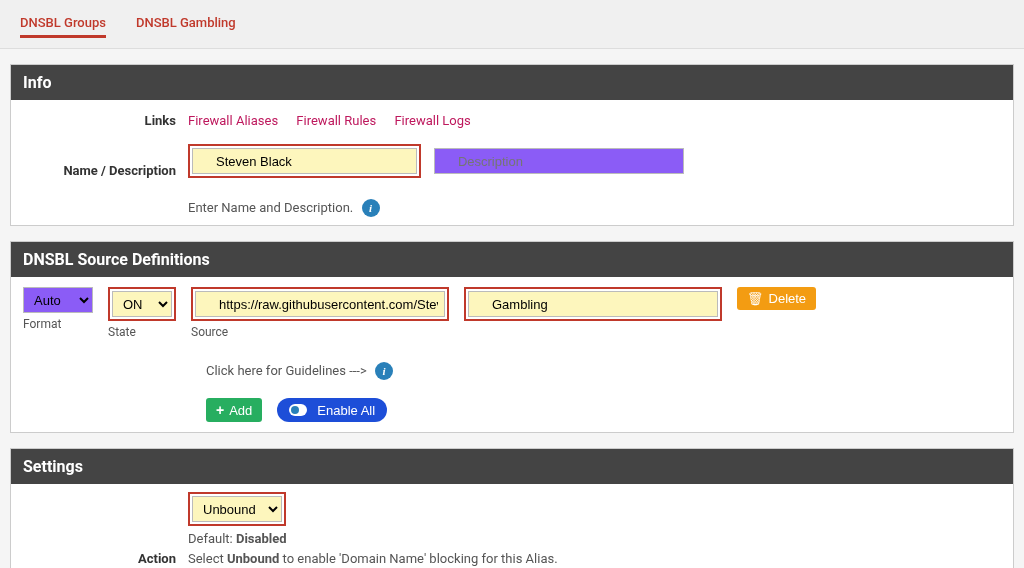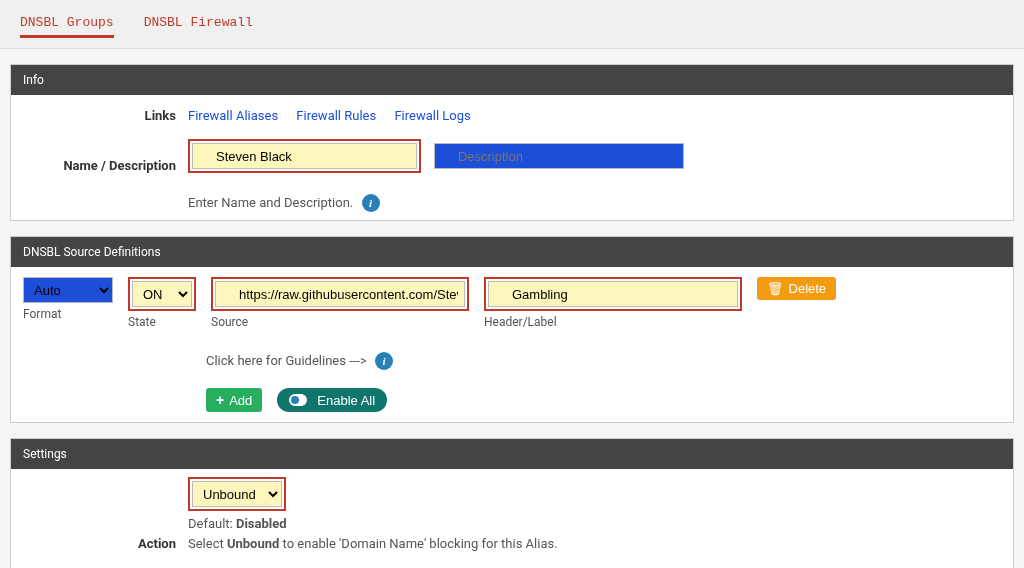--- a/index.html
+++ b/index.html
@@ -1,53 +1,53 @@
 <!DOCTYPE html>
 <html><head>
 <meta charset="utf-8">
 <style>
 * { box-sizing: border-box; margin: 0; padding: 0; }
 body { font-family: -apple-system, BlinkMacSystemFont, "Segoe UI", Roboto, sans-serif; font-size: 13px; background: #f5f5f5; color: #333; padding: 0; }
 .tabs { display: flex; gap: 30px; padding: 10px 20px; border-bottom: 1px solid #ddd; background: #f0f0f0; }
-.tab { color: #c0392b; font-weight: 500; padding: 5px 0; cursor: pointer; border-bottom: 2px solid transparent; font-family: Liberation Mono, monospace; }
+.tab { color: #c0392b; font-weight: 500; padding: 5px 0; cursor: pointer; border-bottom: 2px solid transparent; }
 .tab.active { border-bottom: 3px solid #c0392b; }
 .panel { margin: 15px 10px; border: 1px solid #ccc; background: #fff; }
-.panel-header { background: #444; color: #fff; padding: 8px 12px; font-weight: normal; font-size: 12px; }
+.panel-header { background: #444; color: #fff; padding: 8px 12px; font-weight: bold; font-size: 16px; }
 .row { display: flex; padding: 8px 12px; align-items: flex-end; }
 .label-col { width: 165px; text-align: right; padding-right: 12px; font-weight: bold; padding-top: 5px; }
 .content-col { flex: 1; }
-.link { color: #1d4ed8; text-decoration: none; margin-right: 15px; font-size: 13px; }
-input[type="text"], select { border: 1px solid #bbb; padding: 4px 6px; font-size: 13px; background: #1d4ed8; height: 26px; }
+.link { color: #be185d; text-decoration: none; margin-right: 15px; font-size: 13px; }
+input[type="text"], select { border: 1px solid #bbb; padding: 4px 6px; font-size: 13px; background: #8b5cf6; height: 26px; }
 input[type="text"] { width: 250px; padding-left: 23px; }
 .yellow-input { background: #fdf6bd !important; }
 .red-box { border: 2px solid #c0392b; padding: 2px; display: inline-block; }
 .help-text { color: #555; font-size: 13px; margin-top: 5px; }
 .info-icon { display: inline-flex; width: 18px; height: 18px; background: #2980b9; color: #fff; border-radius: 50%; align-items: center; justify-content: center; font-size: 11px; font-weight: bold; margin-left: 5px; font-style: italic; font-family: serif; }
 .source-row { display: flex; gap: 15px; align-items: flex-start; padding: 10px 12px; }
 .source-group { display: flex; flex-direction: column; }
 .field-label { font-size: 12px; color: #555; margin-top: 4px; }
 .btn { display: inline-flex; align-items: center; padding: 4px 10px; border-radius: 3px; font-size: 13px; cursor: pointer; border: none; gap: 5px; }
 .btn-delete { background: #f39c12; color: #fff; }
 .btn-add { background: #27ae60; color: #fff; }
-.btn-enable { background: #0f766e; color: #fff; padding: 4px 12px; border-radius: 12px; }
+.btn-enable { background: #1d4ed8; color: #fff; padding: 4px 12px; border-radius: 12px; }
 .btn-row { padding: 10px 12px 10px 195px; display: flex; gap: 15px; }
 .source-url-input { width: 400px; }
 .header-input { width: 230px; }
 .toggle-icon { display: inline-block; width: 18px; height: 12px; background: #fff; border-radius: 6px; position: relative; margin-right: 5px; }
 .toggle-icon::after { content: ""; position: absolute; width: 8px; height: 8px; background: #2980b9; border-radius: 50%; top: 2px; left: 2px; }
 .plus-icon { font-weight: bold; font-size: 14px; }
 .trash-icon { display: inline-block; }
 .desc-grey { width: 480px; }
 </style>
 </head>
 <body>
 
 <div class="tabs">
   <div class="tab active">DNSBL Groups</div>
-  <div class="tab">DNSBL Firewall</div>
+  <div class="tab">DNSBL Gambling</div>
 </div>
 
 <div class="panel">
   <div class="panel-header">Info</div>
   <div class="row">
     <div class="label-col">Links</div>
     <div class="content-col">
       <a class="link">Firewall Aliases</a>
       <a class="link">Firewall Rules</a>
       <a class="link">Firewall Logs</a>
@@ -69,21 +69,21 @@
       <span>Enter Name and Description.</span>
       <span class="info-icon">i</span>
     </div>
   </div>
 </div>
 
 <div class="panel">
   <div class="panel-header">DNSBL Source Definitions</div>
   <div class="source-row">
     <div class="source-group">
-      <select style="width:90px">
+      <select style="width:70px">
         <option>Auto</option>
       </select>
       <div class="field-label">Format</div>
     </div>
     <div class="source-group">
       <span class="red-box">
         <select class="yellow-input" style="width:60px">
           <option>ON</option>
         </select>
       </span>
@@ -92,21 +92,20 @@
     <div class="source-group">
       <span class="red-box">
         <input type="text" class="yellow-input source-url-input" value="https://raw.githubusercontent.com/StevenBlack/hosts/master/alternat" style="">
       </span>
       <div class="field-label">Source</div>
     </div>
     <div class="source-group">
       <span class="red-box">
         <input type="text" class="yellow-input header-input" value="Gambling" style="">
       </span>
-      <div class="field-label">Header/Label</div>
     </div>
     <div class="source-group">
       <button class="btn btn-delete">
         <span class="trash-icon">🗑</span>
         <span>Delete</span>
       </button>
     </div>
   </div>
   <div class="row">
     <div class="label-col"></div>

